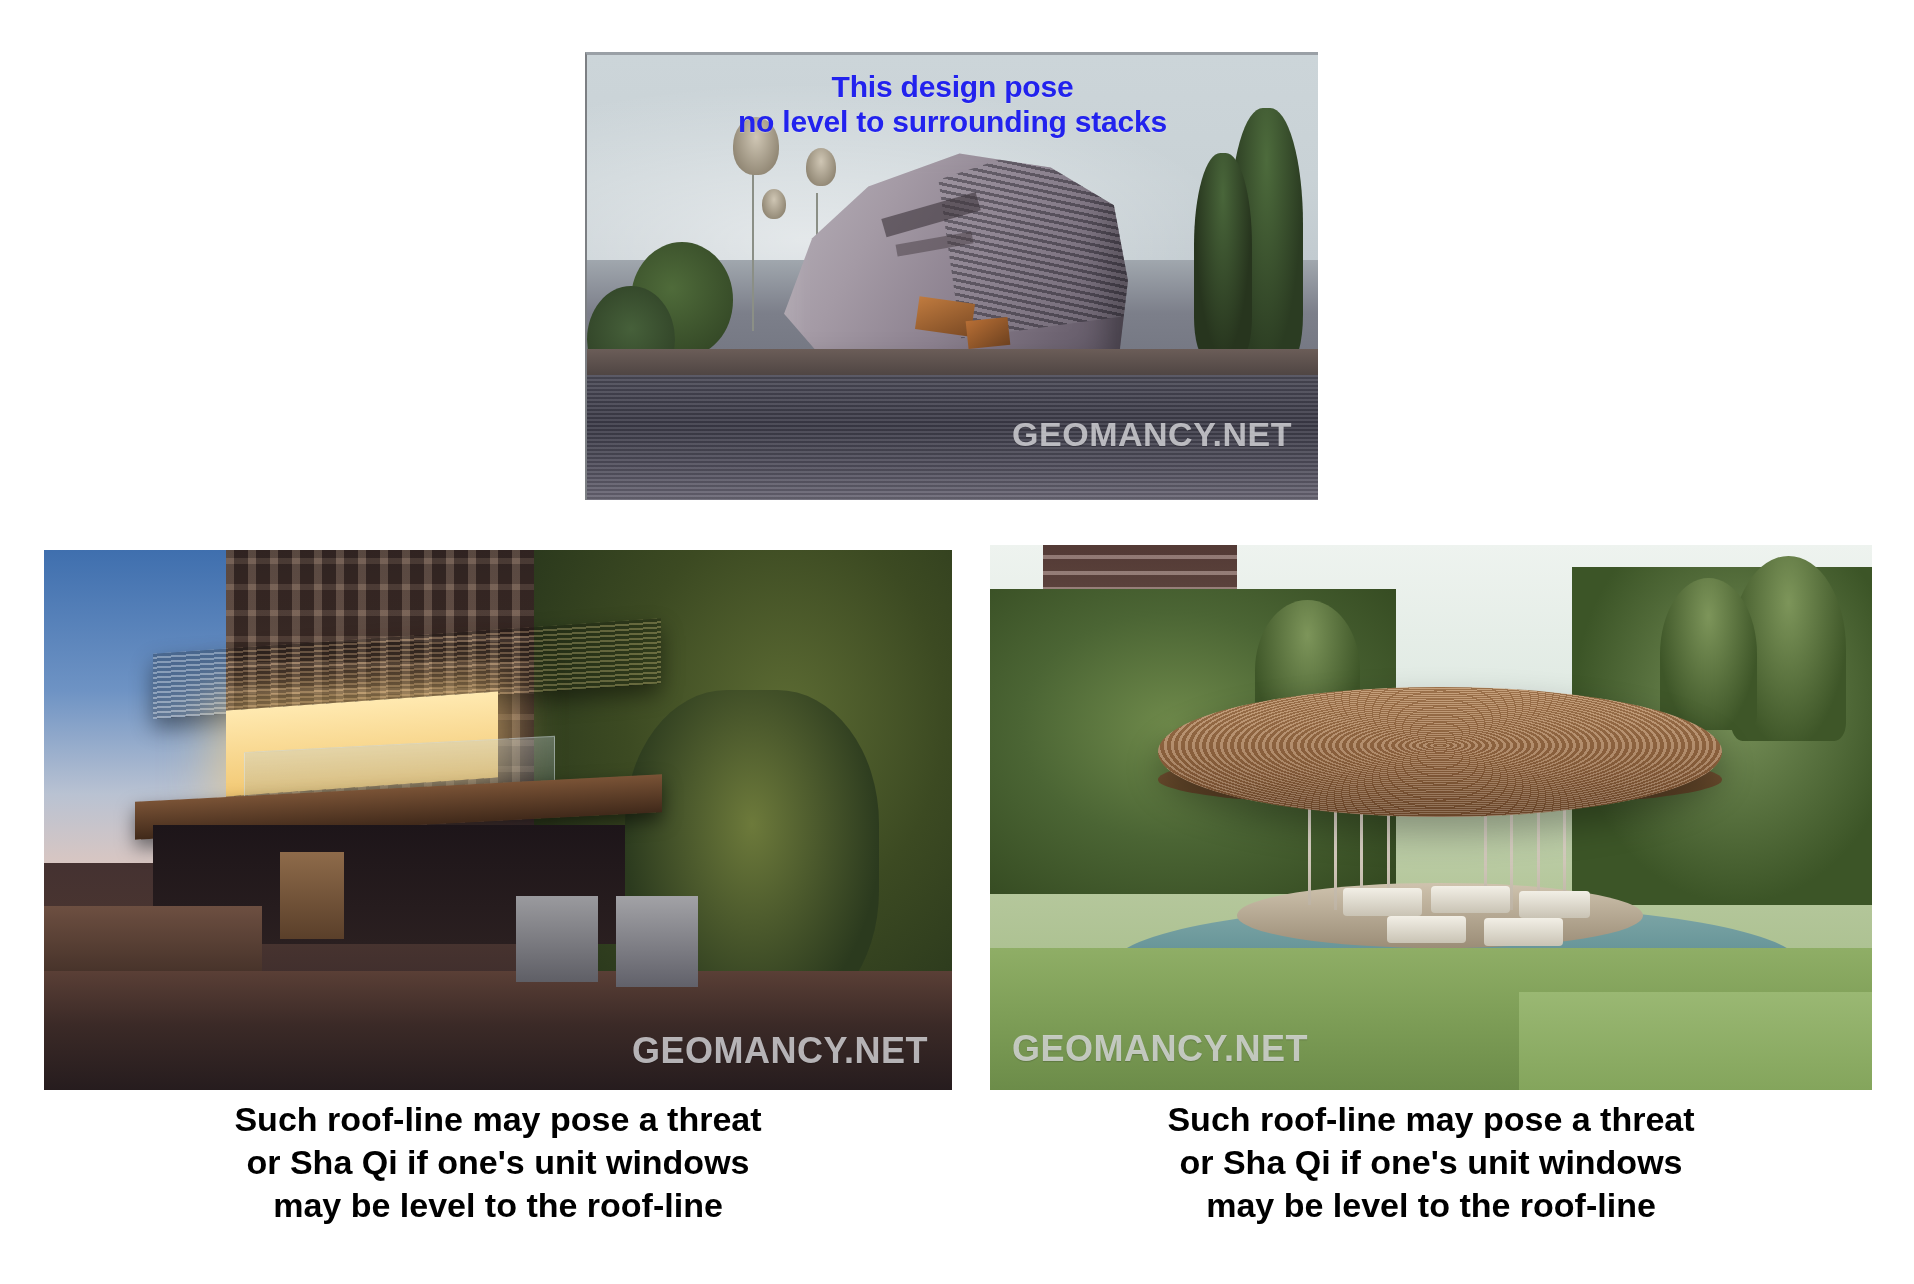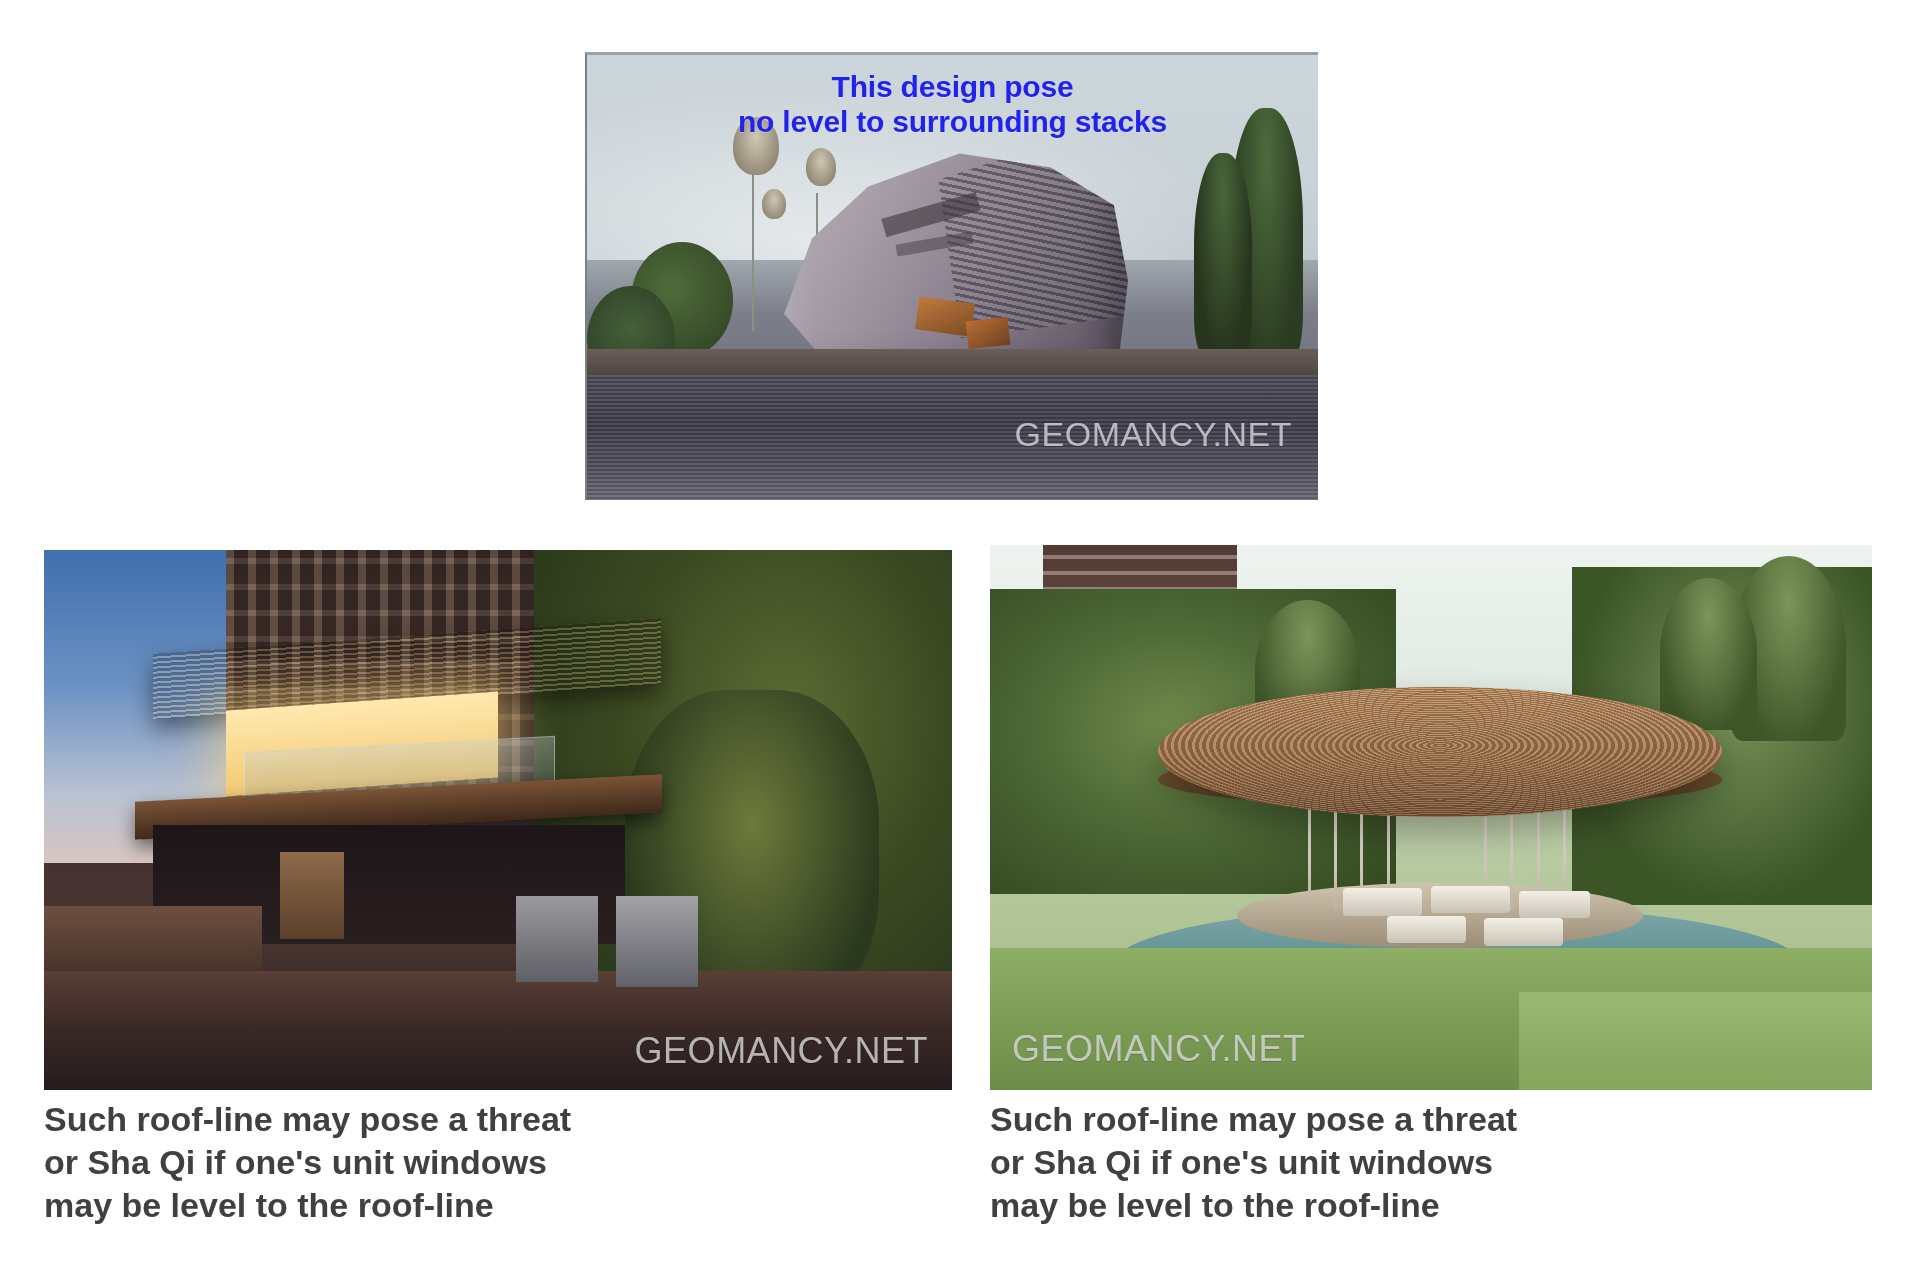--- a/index.html
+++ b/index.html
@@ -16,21 +16,21 @@
   
   .photo{
     position:absolute;
     overflow:hidden;
     background:#8a8a8a;
   }
 
   .watermark{
     position:absolute;
     font-family:"Liberation Sans", sans-serif;
-    font-weight:400;
+    font-weight:700;
     color:rgba(222,222,226,0.78);
     letter-spacing:0.5px;
     white-space:nowrap;
     text-shadow:0 1px 1px rgba(0,0,0,0.18);
     pointer-events:none;
   }
 
   
   #top-photo{
     left:585px;top:52px;width:733px;height:448px;
@@ -208,25 +208,25 @@
     background:linear-gradient(180deg,#7fa7a8 0%,#5d8d91 55%,#42717a 100%);}
   #rp-lawn{position:absolute;left:0;bottom:0;width:100%;height:26%;
     background:linear-gradient(180deg,#8fae66 0%,#7f9f58 45%,#6c8c49 100%);}
   #rp-lawn2{position:absolute;right:0;bottom:0;width:40%;height:18%;
     background:linear-gradient(180deg,#9ab873,#84a55c);}
   #right-watermark{left:22px;bottom:20px;font-size:36px;}
 
   
   .red-caption{
     position:absolute;
-    color:#404040;
+    color:#000000;
     font-weight:700;
     font-size:34px;
     line-height:1.26;
-    text-align:left;
+    text-align:center;
     white-space:pre-line;
     font-family:"Liberation Sans", sans-serif;
   }
   #left-caption{left:44px;top:1098px;width:908px;}
   #right-caption{left:990px;top:1098px;width:882px;}
 </style>
 </head>
 <body>
 
 <div class="stage">

